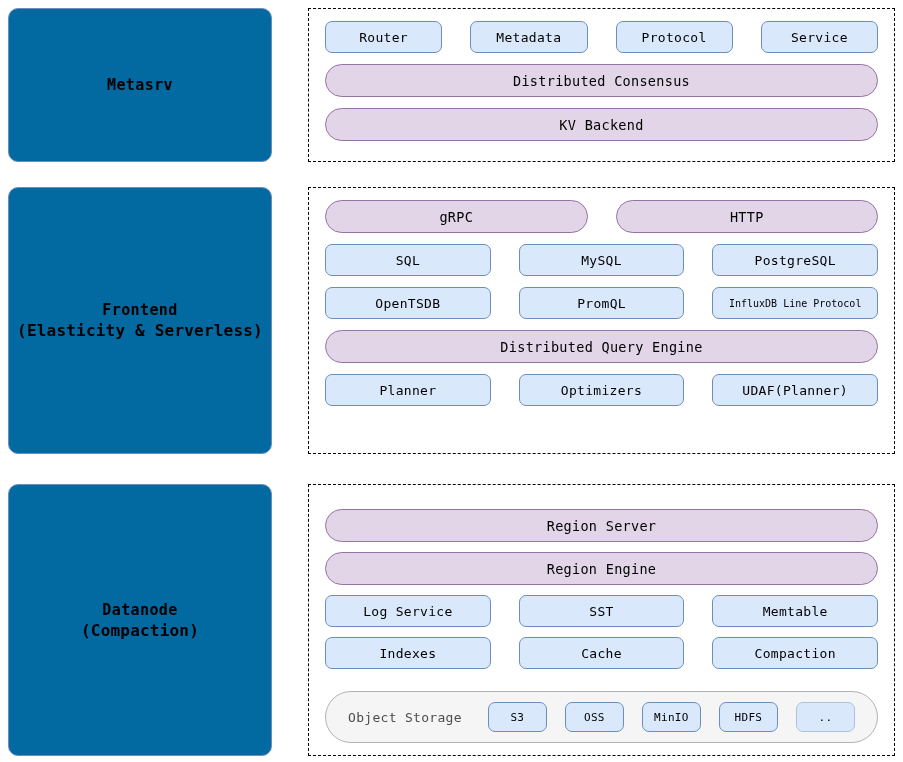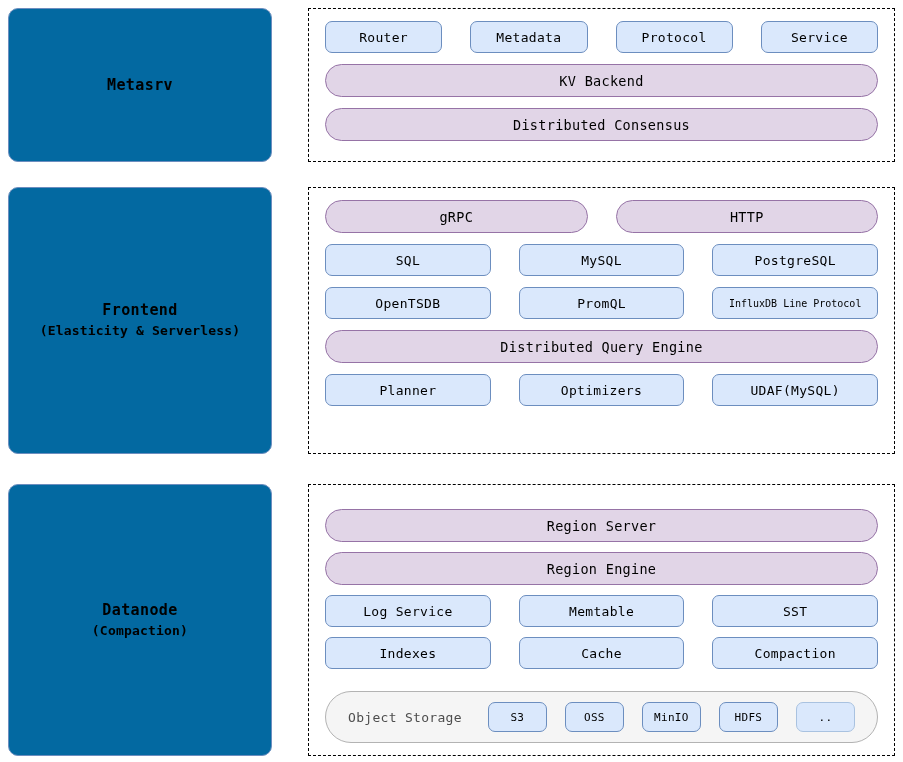--- a/index.html
+++ b/index.html
@@ -46,21 +46,21 @@
     box-sizing: border-box;
   }
   .role-title {
     font-size: 15px;
     font-weight: bold;
     letter-spacing: 0.4px;
     line-height: 21px;
     white-space: nowrap;
   }
   .role-sub {
-    font-size: 13px;
+    font-size: 16px;
     font-weight: bold;
     letter-spacing: 0.2px;
     line-height: 20px;
     white-space: nowrap;
   }
 
   
   .stack {
     flex: 1;
     margin-left: 36px;
@@ -152,22 +152,22 @@
 
     <div class="stack stack-metasrv">
 
       <div class="grid">
         <div class="box box-blue">Router</div>
         <div class="box box-blue">Metadata</div>
         <div class="box box-blue">Protocol</div>
         <div class="box box-blue">Service</div>
       </div>
 
+      <div class="box box-purple">Distributed Consensus</div>
       <div class="box box-purple">KV Backend</div>
-      <div class="box box-purple">Distributed Consensus</div>
 
     </div>
   </div>
 
   <div class="arch-row row-frontend">
 
     <div class="role-panel">
       <div class="role-title">Frontend</div>
       <div class="role-sub">(Elasticity &amp; Serverless)</div>
     </div>
@@ -189,42 +189,42 @@
         <div class="box box-blue">OpenTSDB</div>
         <div class="box box-blue">PromQL</div>
         <div class="box box-blue tight">InfluxDB Line Protocol</div>
       </div>
 
       <div class="box box-purple">Distributed Query Engine</div>
 
       <div class="grid">
         <div class="box box-blue">Planner</div>
         <div class="box box-blue">Optimizers</div>
-        <div class="box box-blue">UDAF(MySQL)</div>
+        <div class="box box-blue">UDAF(Planner)</div>
       </div>
 
     </div>
   </div>
 
   <div class="arch-row row-datanode">
 
     <div class="role-panel">
       <div class="role-title">Datanode</div>
       <div class="role-sub">(Compaction)</div>
     </div>
 
     <div class="stack stack-datanode">
 
       <div class="box box-purple">Region Server</div>
       <div class="box box-purple">Region Engine</div>
 
       <div class="grid">
         <div class="box box-blue">Log Service</div>
+        <div class="box box-blue">SST</div>
         <div class="box box-blue">Memtable</div>
-        <div class="box box-blue">SST</div>
       </div>
 
       <div class="grid">
         <div class="box box-blue">Indexes</div>
         <div class="box box-blue">Cache</div>
         <div class="box box-blue">Compaction</div>
       </div>
 
       <div class="spacer-2"></div>
 

